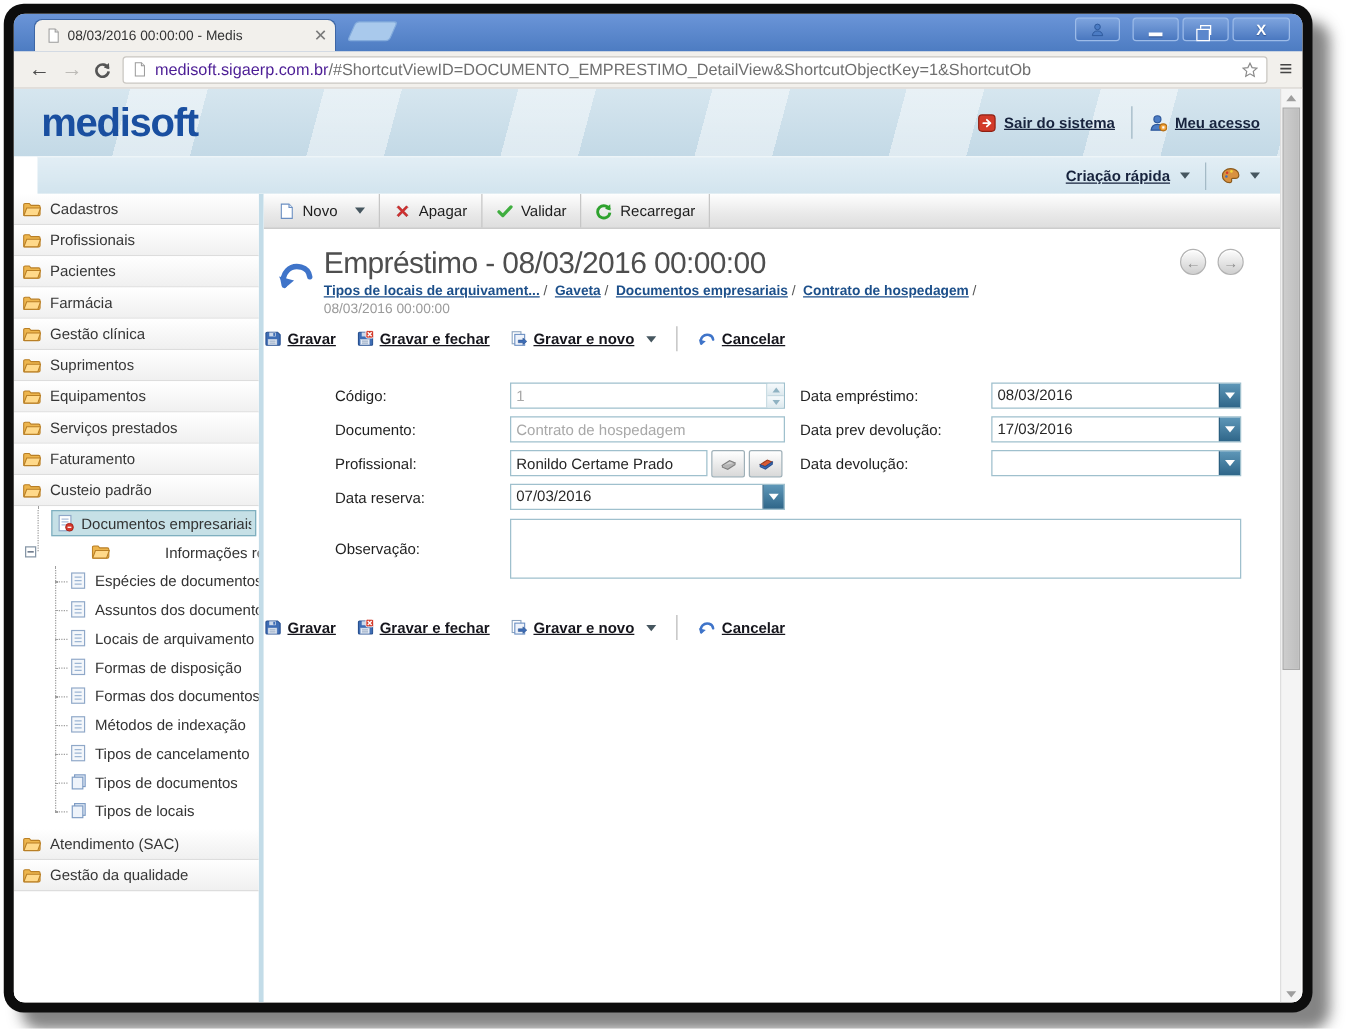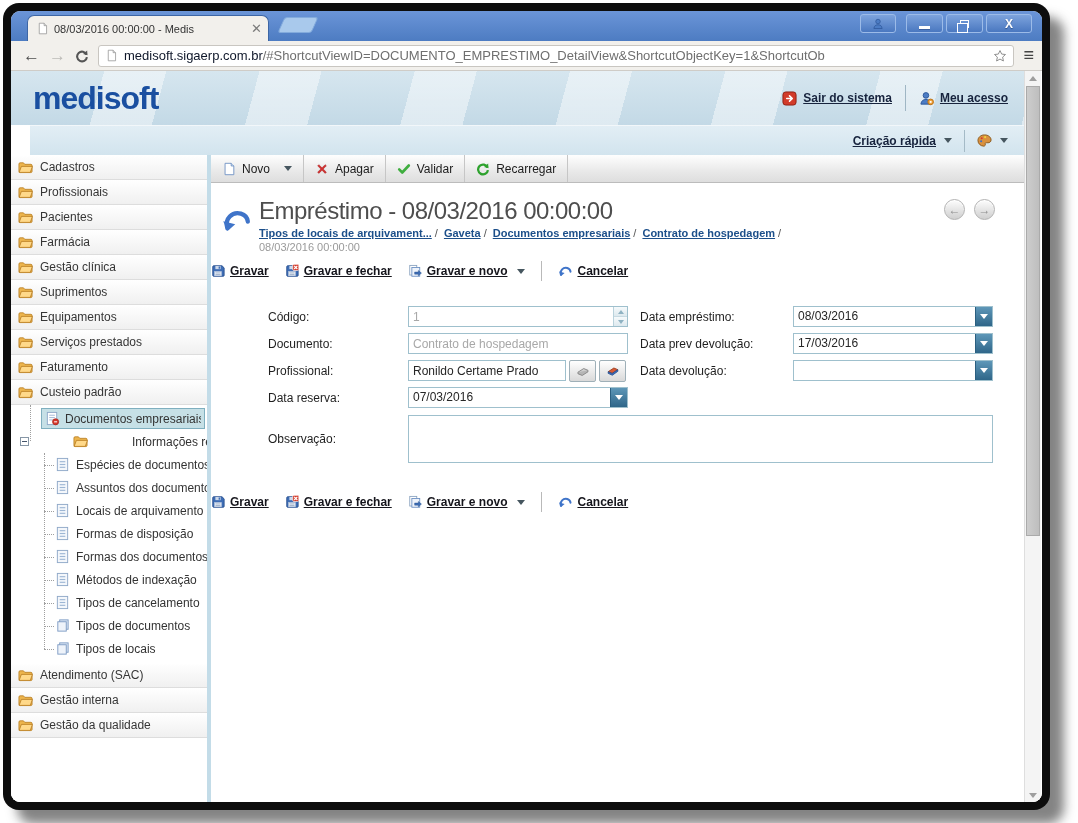--- a/index.html
+++ b/index.html
@@ -30,21 +30,21 @@
   .xglyph { color:#fff; font-size:12px; font-weight:bold; text-shadow:0 1px 1px #2d528f; }
   .ic12 { width:12px; height:12px; }
 
   
   .addrbar { height:30px; background:#f2f0ec; border-bottom:1px solid #cfccc7; display:flex; align-items:center; padding:0 8px 0 12px; gap:9px; flex:none; }
   .navglyph { font-size:17px; font-weight:bold; color:#4d4d4d; line-height:1; }
   .navglyph.disabled { color:#bdbbb7; }
   .urlbox { flex:1; height:22px; background:#fff; border:1px solid #c9c6c1; border-radius:3px; display:flex; align-items:center; padding:0 6px; overflow:hidden; }
   .ic13 { width:13px; height:13px; flex:none; }
   .urltext { flex:1; font-size:13px; white-space:nowrap; overflow:hidden; margin-left:6px; }
-  .urldomain { color:#0f172a; }
+  .urldomain { color:#4c1d95; }
   .urlpath { color:#6f6f6f; }
   .menuglyph { font-size:18px; color:#444; font-weight:bold; letter-spacing:0; }
 
   
   .page { flex:1; display:flex; overflow:hidden; background:#fff; }
   .pagecol { width:1013px; flex:none; display:flex; flex-direction:column; }
   .pagescroll { width:17px; flex:none; background:#f4f4f4; border-left:1px solid #dedede; position:relative; }
   .sarrow { position:absolute; left:0; right:0; height:14px; display:flex; align-items:center; justify-content:center; }
   .sarrow.up { top:0; } .sarrow.down { bottom:0; }
   .tri-up-g { width:0; height:0; border-left:4px solid transparent; border-right:4px solid transparent; border-bottom:5px solid #9e9e9e; }
@@ -462,26 +462,20 @@
           <div class="sbitem">
                   <svg class="ic15">
                     <use href="#folder"></use>
                   </svg>
                   <span class="sblabel">Atendimento (SAC)</span>
                 </div>
           <div class="sbitem">
                   <svg class="ic15">
                     <use href="#folder"></use>
                   </svg>
-                  <span class="sblabel">Gestão interna</span>
-                </div>
-          <div class="sbitem">
-                  <svg class="ic15">
-                    <use href="#folder"></use>
-                  </svg>
                   <span class="sblabel">Gestão da qualidade</span>
                 </div>
         </div>
 
         <div class="main">
           <div class="apptoolbar">
             <div class="tbtn">
               <svg class="ic14">
                       <use href="#newpage"></use>
                     </svg>

